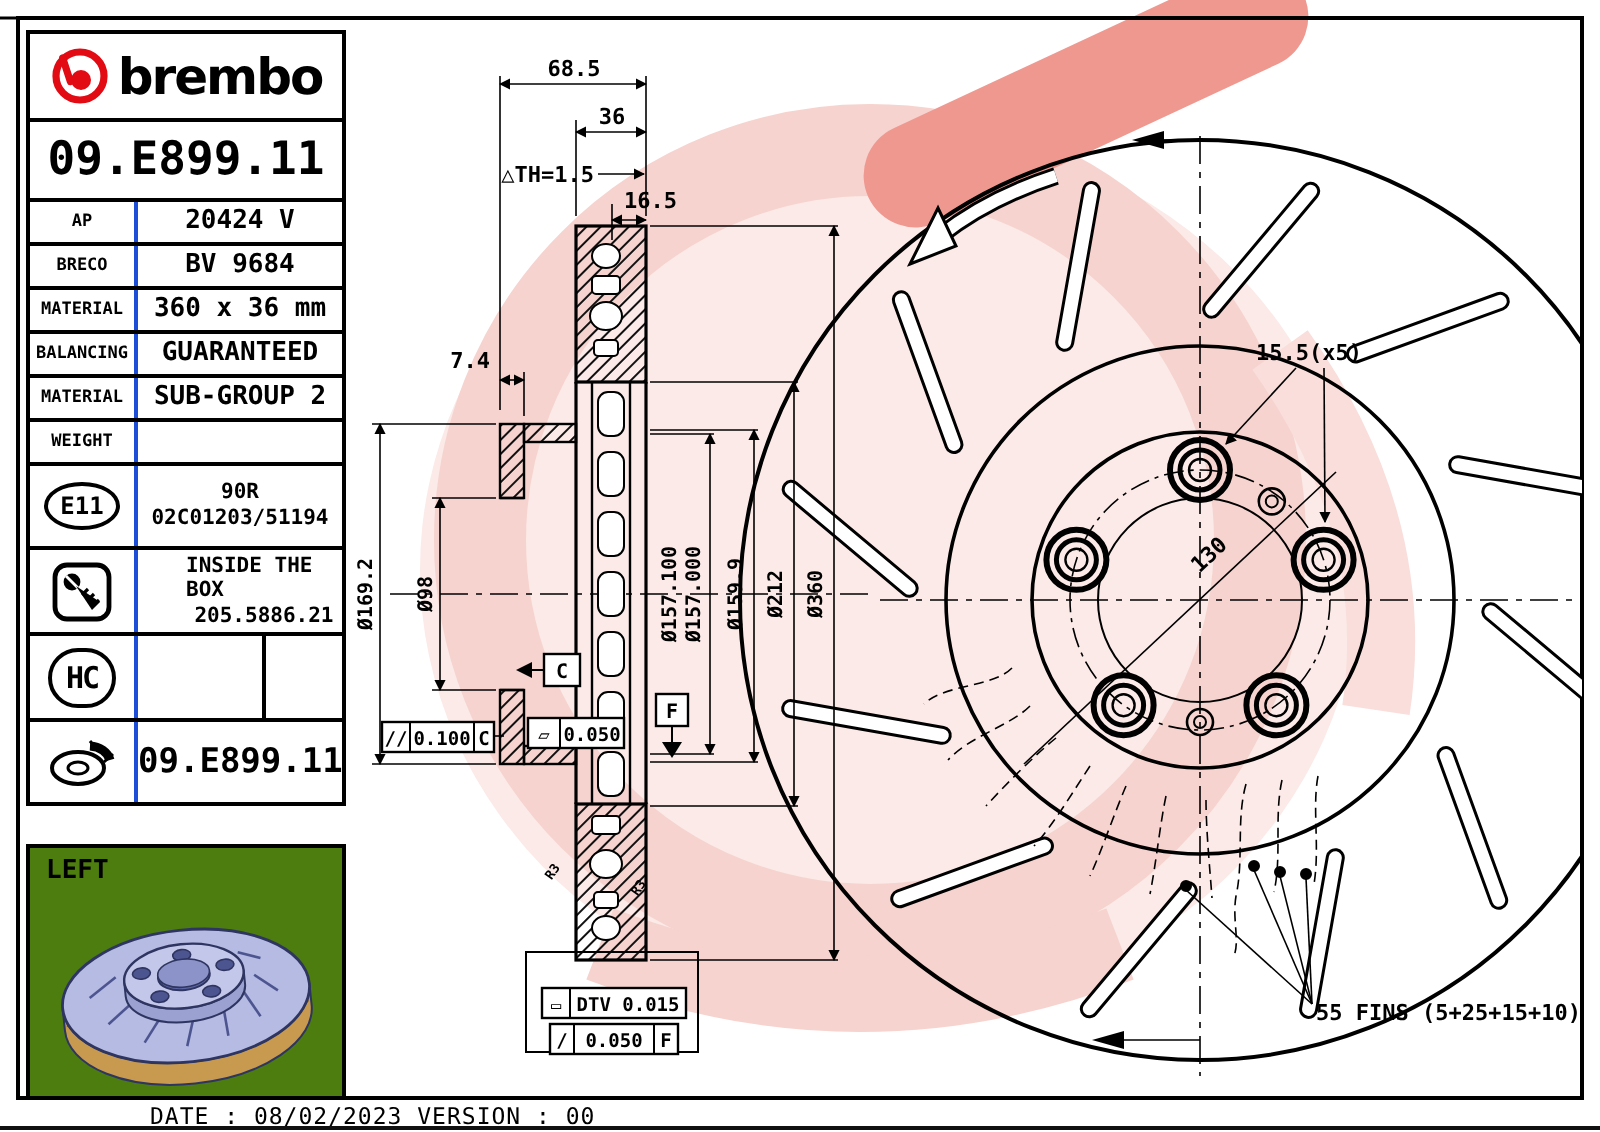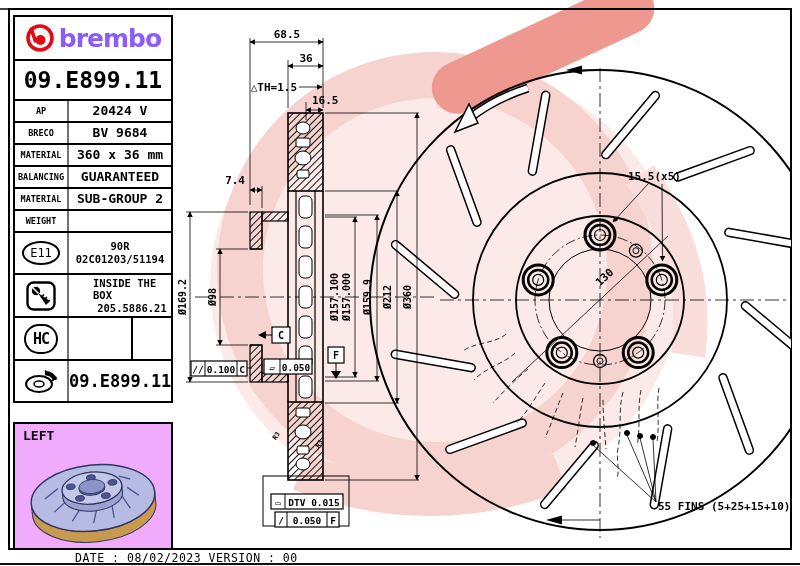--- a/index.html
+++ b/index.html
@@ -7,37 +7,37 @@
         font-family:"DejaVu Sans Mono","DejaVu Sans",monospace;color:#000;}
   .abs{position:absolute;}
   .border-frame{left:8px;top:8px;width:784px;height:542px;border:2px solid #000;box-sizing:border-box;}
   svg text{font-family:"DejaVu Sans Mono","DejaVu Sans",monospace;font-weight:bold;fill:#000;}
   .d11{font-size:11px;} .d10{font-size:10px;} .d9{font-size:9.5px;} .d8{font-size:8.5px;} .d6{font-size:6.5px;}
 
   
   .spec-table{left:13px;top:15px;width:160px;border:2px solid #000;box-sizing:border-box;background:#fff;z-index:3;}
   .trow{display:flex;border-top:2px solid #000;box-sizing:border-box;align-items:stretch;}
   .trow:first-child{border-top:none;}
-  .tlabel{width:52px;border-right:2px solid #737373;display:flex;align-items:center;justify-content:center;
+  .tlabel{width:52px;border-right:2px solid #1d4ed8;display:flex;align-items:center;justify-content:center;
           font-size:8.5px;font-weight:bold;text-align:right;flex-shrink:0;}
   .tvalue{flex:1;display:flex;flex-direction:column;align-items:center;justify-content:center;
           font-size:13px;font-weight:bold;line-height:1.2;}
   .logo-row{height:42px;display:flex;align-items:center;justify-content:center;gap:4px;}
-  .wordmark{font-family:"DejaVu Sans",sans-serif;font-weight:bold;font-size:25px;color:#8b5cf6;letter-spacing:-1px;}
+  .wordmark{font-family:"DejaVu Sans",sans-serif;font-weight:bold;font-size:25px;color:#000000;letter-spacing:-1px;}
   .pn-row{height:40px;display:flex;align-items:center;justify-content:center;font-size:23px;font-weight:bold;letter-spacing:0px;}
   .h22{height:22px;} .h42{height:42px;} .h43{height:43px;gap:24px;}
   .small-val{font-size:10.5px;}
-  .e11-badge{border:2px solid #000;border-radius:50%;padding:3px 6px;font-size:12px;font-weight:normal;}
+  .e11-badge{border:2px solid #000;border-radius:50%;padding:3px 6px;font-size:12px;font-weight:bold;}
   .hc-badge{border:2.5px solid #000;border-radius:15px;width:30px;height:26px;display:flex;align-items:center;justify-content:center;
             font-size:15px;font-weight:bold;letter-spacing:-1px;}
   .hcsplit{flex-direction:row;padding:0;align-self:stretch;}
   .hchalf{flex:1;height:100%;} .hchalf.first{border-right:2px solid #000;}
   .pn-small{font-size:17px;}
   
-  .left-box{left:13px;top:422px;width:160px;height:128px;border:2px solid #000;box-sizing:border-box;background:#f0abfc;z-index:3;}
+  .left-box{left:13px;top:422px;width:160px;height:128px;border:2px solid #000;box-sizing:border-box;background:#4d7c0f;z-index:3;}
   .left-label{position:absolute;left:8px;top:4px;font-size:13px;font-weight:bold;}
   
   .footer-date{left:75px;top:551px;font-size:11.5px;font-weight:normal;letter-spacing:0.5px;z-index:3;}
   .bottom-edge{left:0;top:563px;width:800px;height:2px;background:#111;z-index:3;}
   .z0{z-index:0;} .z1{z-index:1;}
 </style>
 </head>
 <body>
 
 <div class="page">

